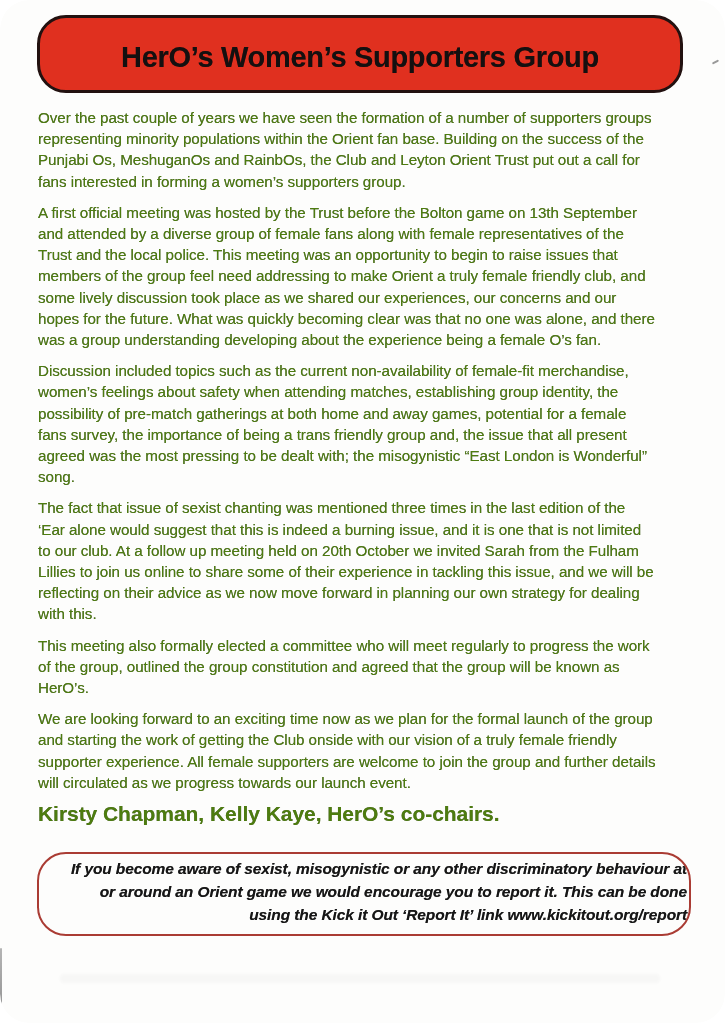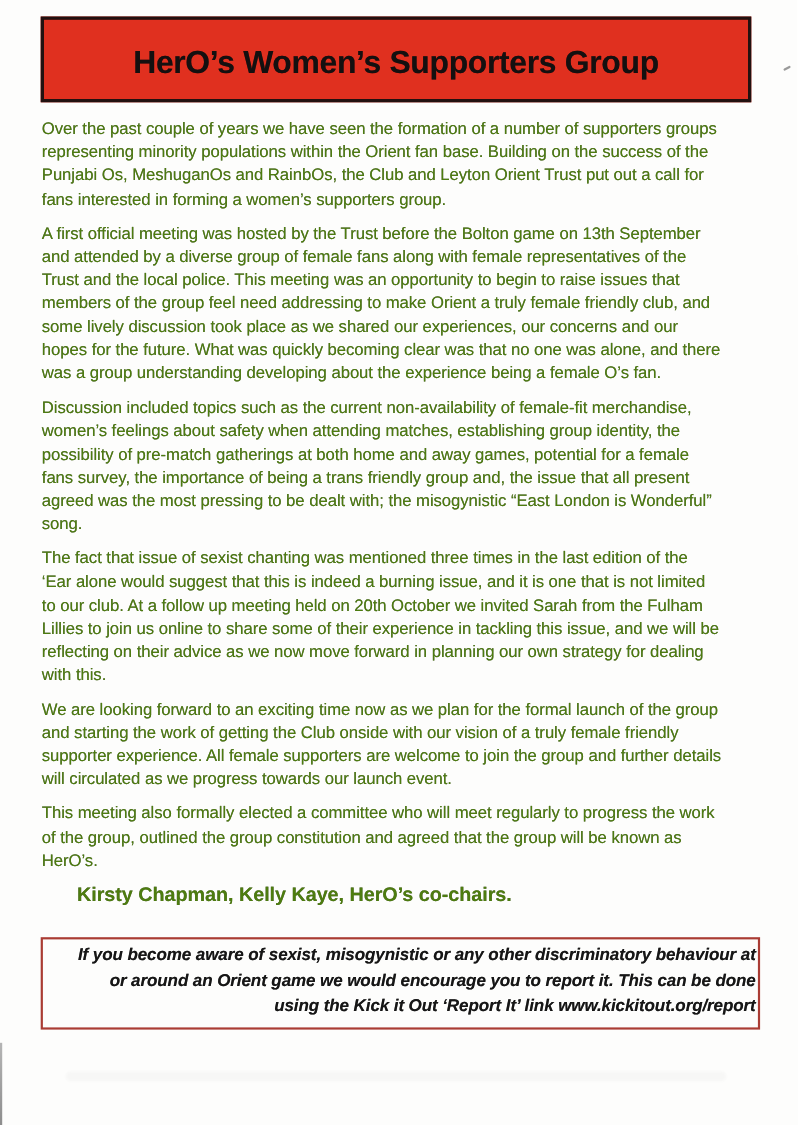--- a/index.html
+++ b/index.html
@@ -1,15 +1,15 @@
 <!DOCTYPE html>
 <html><head>
 <meta charset="utf-8">
 <style>
-  * { box-sizing: border-box; }
+  * { box-sizing: border-box; border-radius: 29px; }
   html, body { margin: 0; padding: 0; background: #ffffff; }
   .page {
     position: relative;
     width: 725px;
     height: 1023px;
     background: #fdfdfc;
     font-family: "Liberation Sans", "DejaVu Sans", sans-serif;
     overflow: hidden;
     color: #1d1d1d;
   }
@@ -46,22 +46,21 @@
     margin: 0 0 10px 0;
     font-size: 15.2px;
     line-height: 21.2px;
     letter-spacing: -0.05px;
     white-space: pre;
     color: #4d7c0f;
     text-shadow: 0 0 0.35px rgba(45,45,45,0.65);
   }
   .article p.signature {
     font-weight: bold;
-    font-size: 18px;
-    margin-left: 32px;
+    font-size: 21px;
   }
   
   .notice {
     position: absolute;
     left: 37px;
     top: 852px;
     width: 654px;
     height: 84px;
     border: 2px solid #aa3c34;
     background: #fdfdfc;
@@ -136,27 +135,27 @@
 possibility of pre-match gatherings at both home and away games, potential for a female
 fans survey, the importance of being a trans friendly group and, the issue that all present
 agreed was the most pressing to be dealt with; the misogynistic “East London is Wonderful”
 song.</p>
     <p>The fact that issue of sexist chanting was mentioned three times in the last edition of the
 ‘Ear alone would suggest that this is indeed a burning issue, and it is one that is not limited
 to our club. At a follow up meeting held on 20th October we invited Sarah from the Fulham
 Lillies to join us online to share some of their experience in tackling this issue, and we will be
 reflecting on their advice as we now move forward in planning our own strategy for dealing
 with this.</p>
+    <p>This meeting also formally elected a committee who will meet regularly to progress the work
+of the group, outlined the group constitution and agreed that the group will be known as
+HerO’s.</p>
     <p>We are looking forward to an exciting time now as we plan for the formal launch of the group
 and starting the work of getting the Club onside with our vision of a truly female friendly
 supporter experience. All female supporters are welcome to join the group and further details
 will circulated as we progress towards our launch event.</p>
-    <p>This meeting also formally elected a committee who will meet regularly to progress the work
-of the group, outlined the group constitution and agreed that the group will be known as
-HerO’s.</p>
     <p class="signature">Kirsty Chapman, Kelly Kaye, HerO’s co-chairs.</p>
   </div>
 
   <div class="notice">
     <p>If you become aware of sexist, misogynistic or any other discriminatory behaviour at
 or around an Orient game we would encourage you to report it. This can be done
 using the Kick it Out ‘Report It’ link www.kickitout.org/report</p>
   </div>
 
   <div class="artifact-mark"></div>

